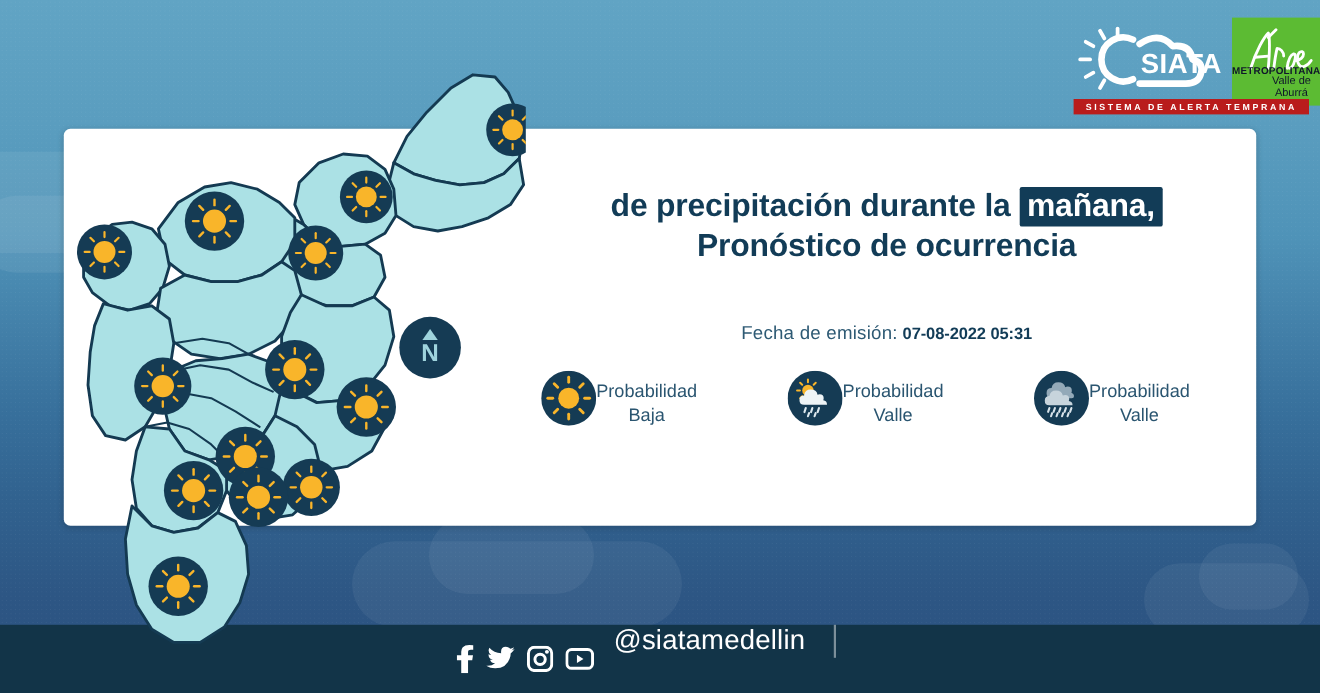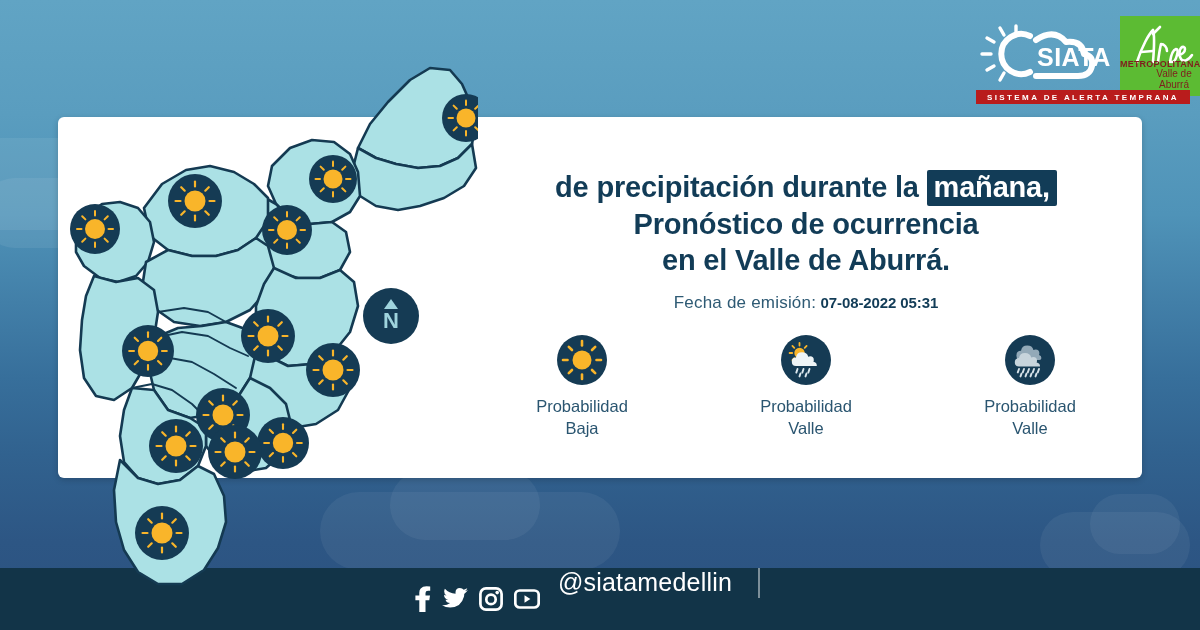--- a/index.html
+++ b/index.html
@@ -18,21 +18,21 @@
      background-size:4px 4px;}
   .cloud{position:absolute;border-radius:999px;background:rgba(255,255,255,.07);}
   .cloud.dark{background:rgba(255,255,255,.055);}
   .footerbar{position:absolute;left:0;bottom:0;width:1200px;height:62px;background:#123448;}
 
   
   .logos{position:absolute;right:10px;top:10px;height:96px;width:240px;}
   .siata-logo{position:absolute;left:10px;top:8px;width:136px;height:74px;}
   .amva-logo{position:absolute;left:156px;top:6px;width:80px;height:80px;background:#5cbb33;}
   .amva-script{position:absolute;left:0;right:0;top:6px;height:48px;}
-  .amva-sub{position:absolute;left:0;right:0;bottom:6px;text-align:center;color:#7f1d1d;
+  .amva-sub{position:absolute;left:0;right:0;bottom:6px;text-align:center;color:#0f172a;
      font-family:"Liberation Sans",sans-serif;line-height:1.05;}
   .amva-sub .l1{font-size:9px;font-weight:700;letter-spacing:.2px;}
   .amva-sub .l2{font-size:10px;font-weight:400;margin-left:28px;}
   .siata-tagline{position:absolute;left:12px;bottom:2px;width:214px;height:14px;background:#b91c1c;
      display:flex;align-items:center;justify-content:center;}
   .siata-tagline span{color:#ffffff;font-size:8px;font-weight:700;letter-spacing:2.4px;
      font-family:"Liberation Sans",sans-serif;}
 
   
   .card{position:absolute;left:58px;top:117px;width:1084px;height:361px;background:#ffffff;
@@ -46,21 +46,21 @@
   .panel{position:absolute;left:470px;top:117px;width:672px;height:361px;}
   .title{position:absolute;left:0;top:52px;width:672px;text-align:center;color:#123c57;
      font-size:29px;font-weight:700;line-height:1.26;letter-spacing:-.2px;}
   .title .hl{background:#123c57;color:#ffffff;padding:1px 7px 3px 7px;border-radius:2px;}
   .datered{position:absolute;left:0;top:176px;width:672px;text-align:center;}
   .datered .lbl{color:#2e5a74;font-size:17px;font-weight:400;letter-spacing:.2px;}
   .datered .val{color:#123c57;font-size:15px;font-weight:600;letter-spacing:-.1px;}
 
   .legend{position:absolute;left:0;top:218px;width:672px;height:130px;display:flex;
      justify-content:space-around;align-items:flex-start;}
-  .leg-item{width:180px;display:flex;flex-direction:column;align-items:center;}
+  .leg-item{width:180px;display:flex;flex-direction:row;align-items:center;}
   .leg-icon{width:50px;height:50px;}
   .leg-label{margin-top:11px;text-align:center;color:#2a5570;font-size:16.5px;line-height:1.33;}
 
   
   .footer{position:absolute;left:0;bottom:0;width:1200px;height:62px;display:flex;
      justify-content:center;gap:0;}
   .soc{display:flex;align-items:center;gap:11px;margin-right:18px;}
   .soc svg{display:block;}
   .handle{color:#ffffff;font-size:25px;letter-spacing:.2px;}
   .divider{width:2px;height:30px;background:rgba(255,255,255,.45);margin:0 26px;}
@@ -371,21 +371,20 @@
   </div>
 
   <div class="panel">
 
     <div class="title">
       <div>
         <span>de precipitación durante la</span>
         <span class="hl">mañana,</span>
       </div>
       <div>Pronóstico de ocurrencia</div>
-      <div>en el Valle de Aburrá.</div>
     </div>
 
     <div class="datered">
       <span class="lbl">Fecha de emisión:</span>
       <span class="val">07-08-2022 05:31</span>
     </div>
 
     <div class="legend">
 
       <div class="leg-item">

